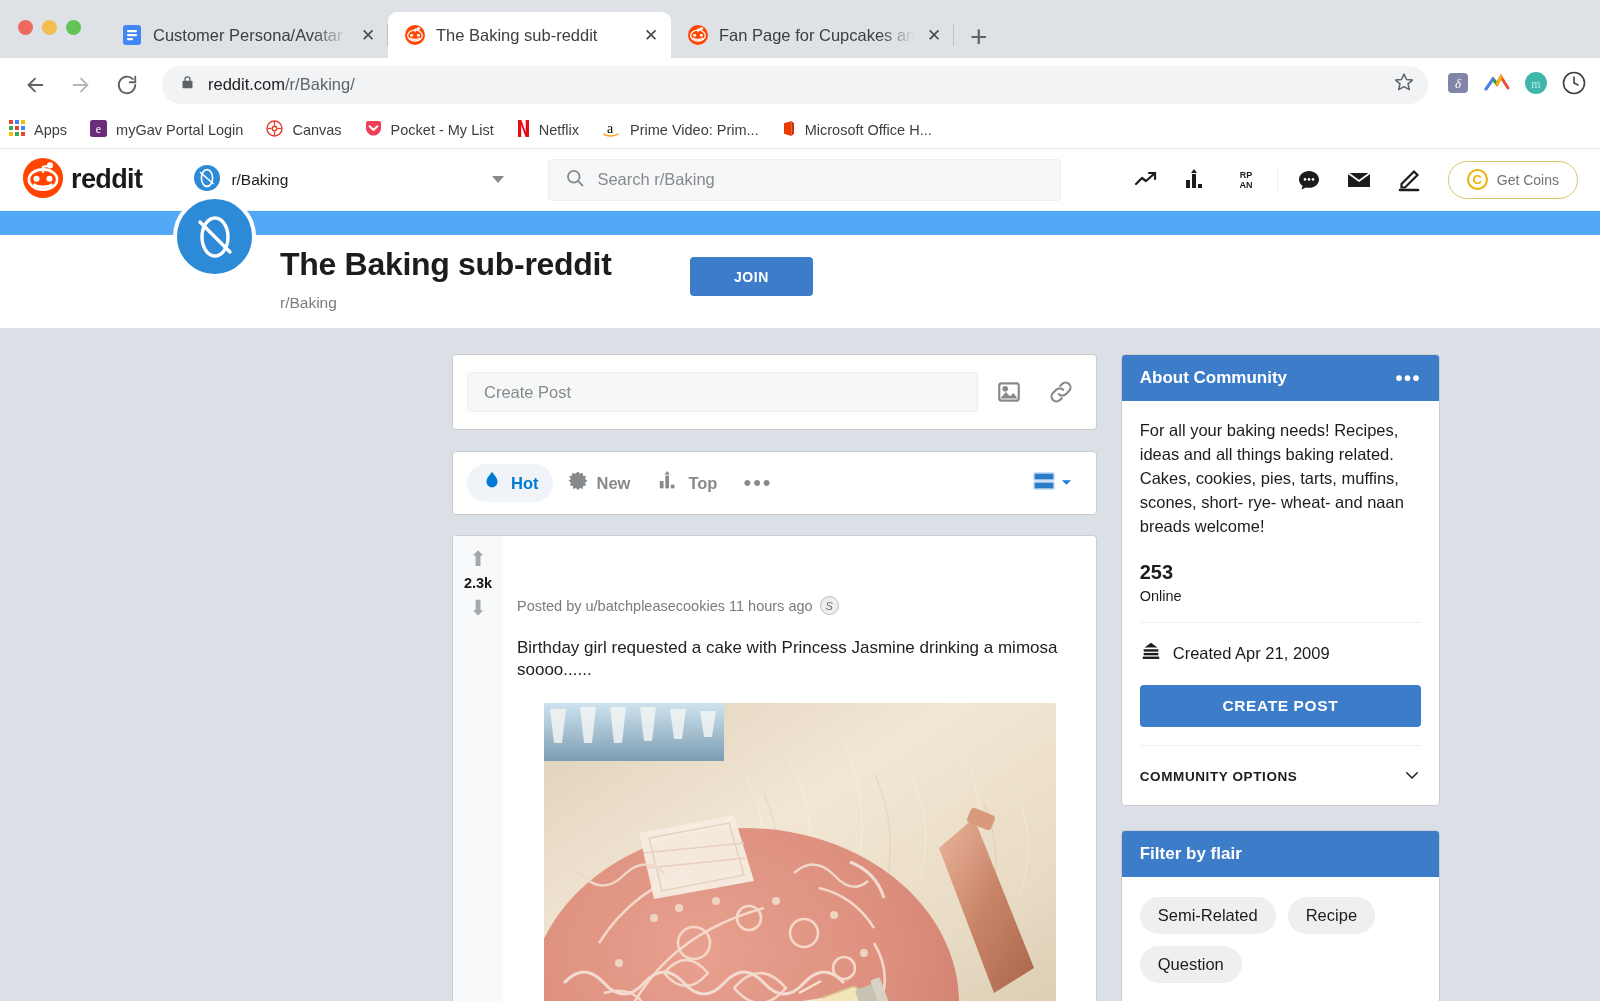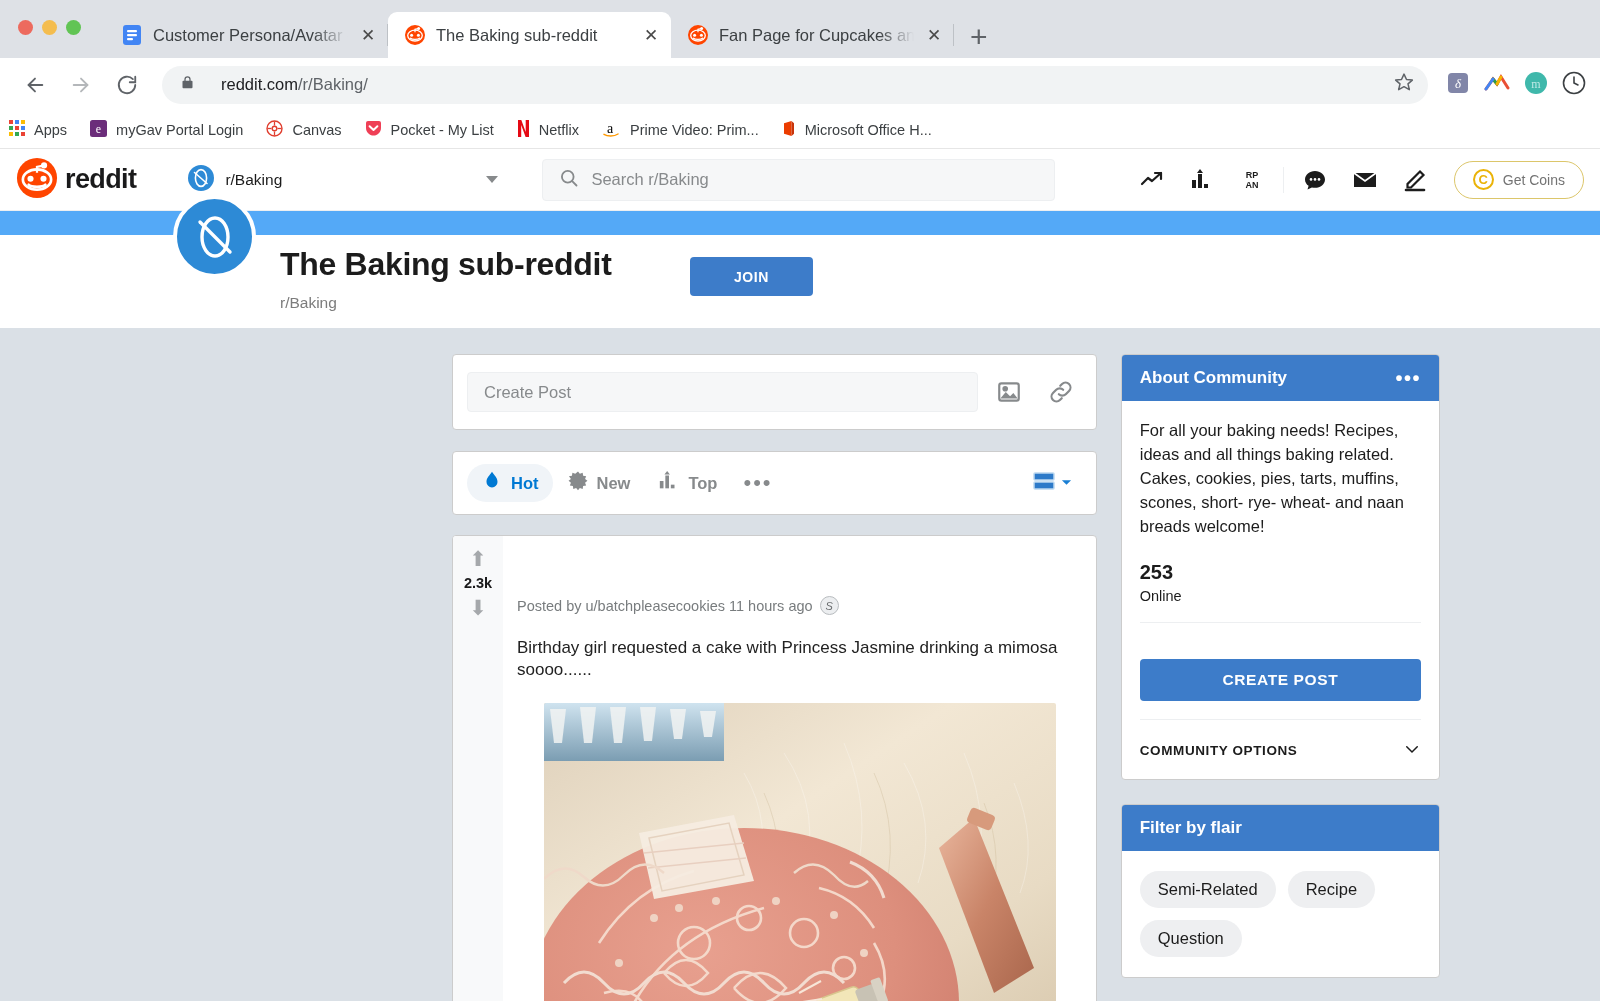--- a/index.html
+++ b/index.html
@@ -41,37 +41,37 @@
   .tab-close { font-size: 17px; color: #4a4a4a; width: 20px; text-align: center; line-height: 1; }
   .favicon { width: 22px; height: 22px; flex: 0 0 22px; display: block; }
   .newtab { font-size: 30px; color: #5f6368; margin-left: 16px; margin-bottom: 6px; font-weight: 300; line-height: 1; }
 
   .toolbar {
     height: 53px; background: #fff; display: flex; align-items: center; padding: 0 14px; gap: 4px;
   }
   .navbtn { width: 42px; height: 42px; display: flex; align-items: center; justify-content: center; color: #5f6368; }
   .omnibox {
     flex: 1; height: 38px; background: #f1f3f4; border-radius: 19px;
-    display: flex; align-items: center; padding: 0 14px 0 18px; margin-left: 10px; gap: 26px;
+    display: flex; align-items: center; padding: 0 14px 0 18px; margin-left: 10px; gap: 13px;
   }
   .omnibox .url { font-size: 16.5px; color: #5f6368; flex: 1; }
   .omnibox .url b { color: #202124; font-weight: normal; }
   .star { font-size: 19px; color: #5f6368; }
   .ext-icons { display: flex; align-items: center; gap: 14px; margin-left: 14px; }
 
   .bookmarks {
     height: 38px; background: #fff; display: flex; align-items: center;
     padding: 0 0; gap: 5px; border-bottom: 1px solid #e6e6e6;
   }
   .bm { display: flex; align-items: center; gap: 9px; padding: 5px 9px; border-radius: 4px; font-size: 14.5px; color: #3c4043; white-space: nowrap; }
 
   
   .rheader {
     height: 62px; background: #fff; display: flex; align-items: center;
-    padding: 0 16px; border-bottom: 1px solid #edeff1;
+    padding: 0 22px; border-bottom: 1px solid #edeff1;
   }
   .rlogo { display: flex; align-items: center; gap: 7px; }
   .rlogo-text { font-size: 27px; font-weight: bold; color: #1a1a1b; letter-spacing: -0.6px; }
   .subnav {
     display: flex; align-items: center; gap: 11px; margin-left: 42px;
     width: 330px; height: 40px; padding: 0 10px; border-radius: 4px;
   }
   .subnav-name { font-size: 15.5px; color: #1c1c1c; flex: 1; }
   .caret-down { width: 0; height: 0; border-left: 6px solid transparent; border-right: 6px solid transparent; border-top: 7px solid #878a8c; }
   .searchbox {
@@ -691,20 +691,31 @@
         </div>
         <div class="panel-body">
           <div class="about-desc">For all your baking needs! Recipes, ideas and all things baking related. Cakes, cookies, pies, tarts, muffins, scones, short- rye- wheat- and naan breads welcome!</div>
           <div class="stats">
             <div class="stat">
               <div class="stat-num">253</div>
               <div class="stat-lbl">Online</div>
             </div>
           </div>
           <div class="hr"></div>
+          <div class="created">
+            <span>
+              <svg width="22" height="22" viewBox="0 0 24 24" fill="#1c1c1c">
+                  <path d="M12 2l7 5H5z"></path>
+                  <rect x="4" y="9" width="16" height="2.6"></rect>
+                  <rect x="4" y="13" width="16" height="2.6"></rect>
+                  <rect x="3" y="17" width="18" height="2.6"></rect>
+                </svg>
+            </span>
+            <span>Created Apr 21, 2009</span>
+          </div>
           <button class="create-post-btn">CREATE POST</button>
           <div class="hr"></div>
           <div class="comm-opt">
             <span>COMMUNITY OPTIONS</span>
             <span>
               <svg width="18" height="18" viewBox="0 0 24 24" fill="none" stroke="#1c1c1c" stroke-width="2" stroke-linecap="round">
                   <polyline points="5,9 12,16 19,9"></polyline>
                 </svg>
             </span>
           </div>

